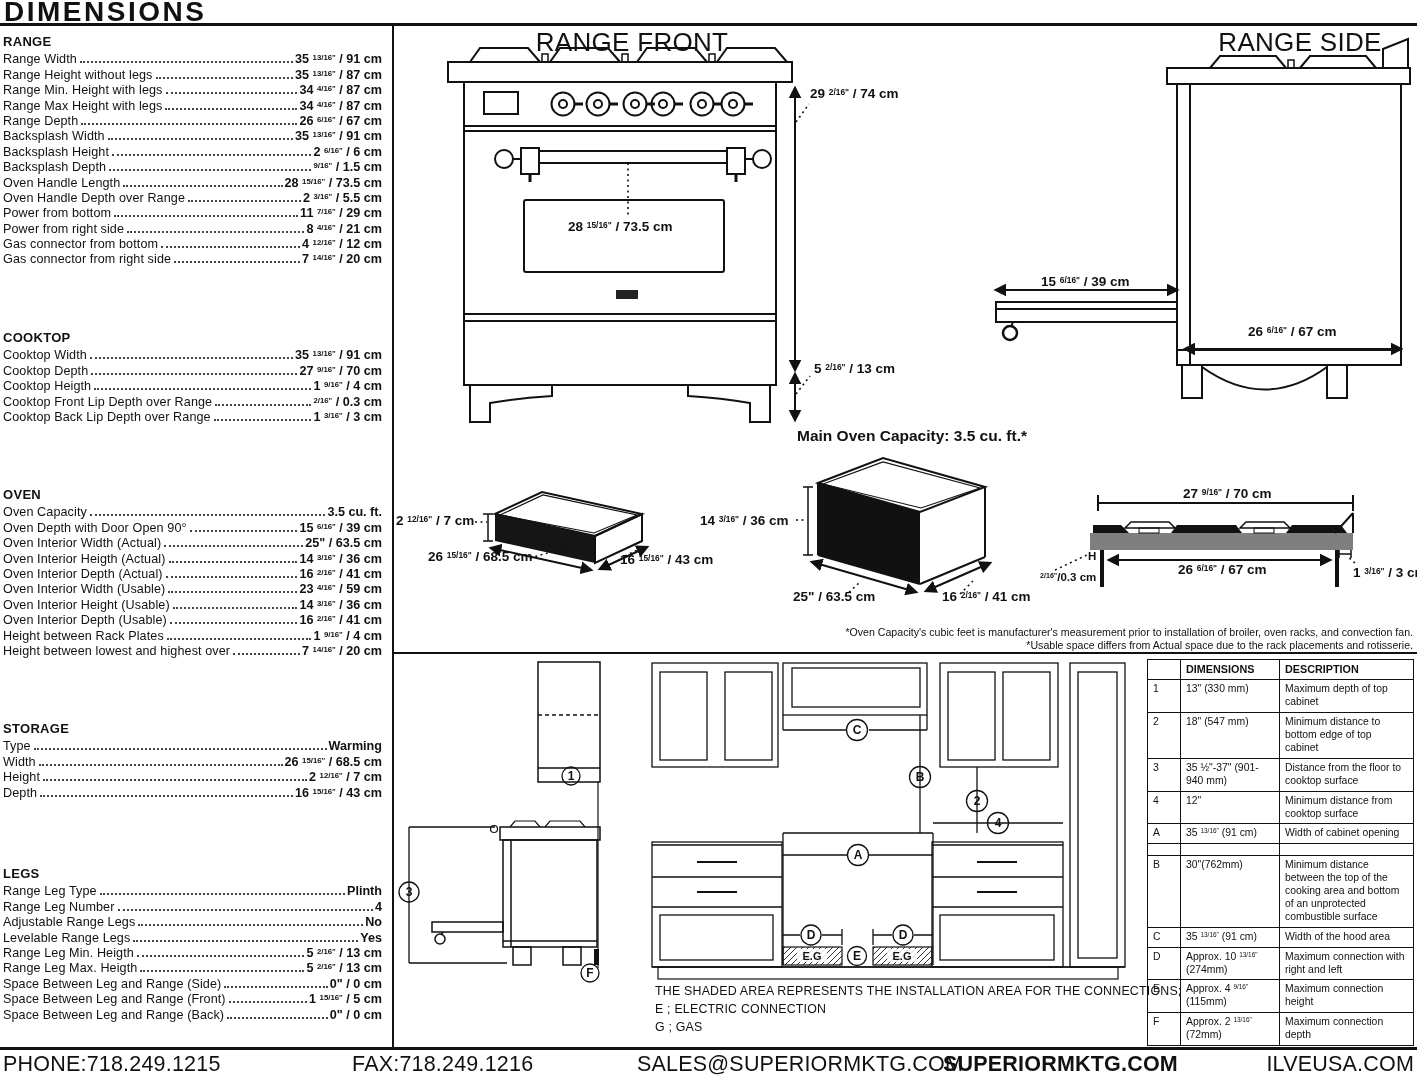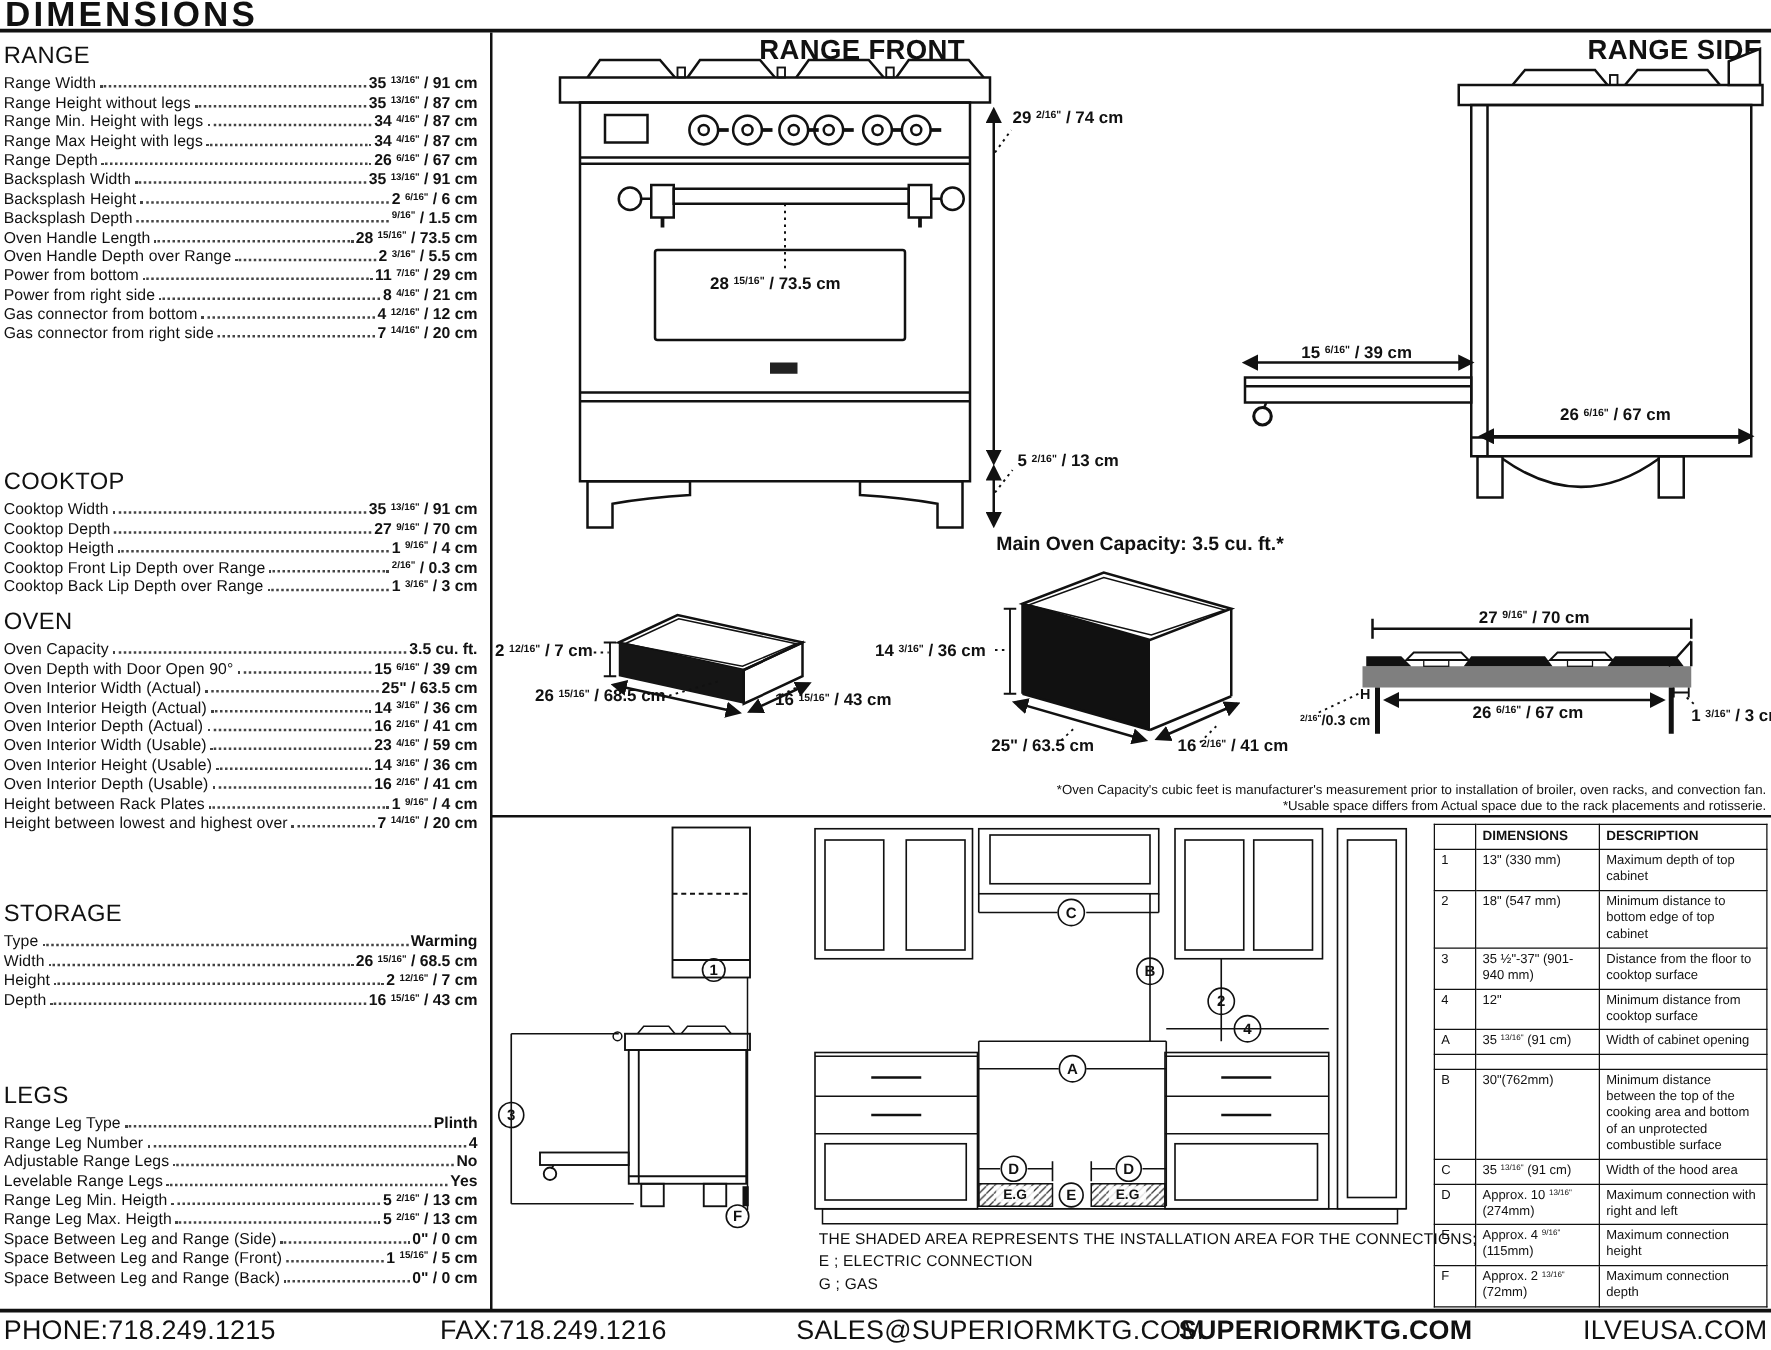--- a/index.html
+++ b/index.html
@@ -3,30 +3,30 @@
 <meta charset="utf-8">
 <style>
   html,body{margin:0;padding:0;background:#fff;}
   body{width:1417px;height:1080px;position:relative;overflow:hidden;
        font-family:"Liberation Sans","DejaVu Sans",sans-serif;color:#111;}
   .rule{position:absolute;background:#111;}
   .page-title{position:absolute;left:4px;top:-4px;font-size:28px;font-weight:bold;letter-spacing:2.5px;}
   
   #spec-panel{position:absolute;left:0;top:0;width:392px;height:1048px;}
   .spec-section{position:absolute;left:3px;right:10px;}
-  .spec-heading{font-size:19px;font-weight:normal;letter-spacing:.3px;margin-bottom:2px;}
+  .spec-heading{font-size:13px;font-weight:bold;letter-spacing:.3px;margin-bottom:2px;}
   .spec-row{display:flex;align-items:flex-end;height:15.4px;font-size:12.6px;}
   .spec-label{white-space:nowrap;letter-spacing:.1px;}
   .leader{flex:1;border-bottom:2px dotted #444;margin:0 2px 3px 3px;min-width:8px;}
   .spec-value{white-space:nowrap;font-weight:bold;}
   .fr{font-size:.62em;vertical-align:.42em;letter-spacing:0;}
   
   .dim{position:absolute;font-size:13.5px;font-weight:bold;white-space:nowrap;}
   .dim.small{font-size:11.5px;}
-  .diagram-title{position:absolute;font-size:22px;font-weight:bold;letter-spacing:.3px;text-align:right;}
+  .diagram-title{position:absolute;font-size:26px;font-weight:normal;letter-spacing:.3px;text-align:center;}
   .oven-title{position:absolute;font-size:15.5px;font-weight:bold;}
   .footnotes{position:absolute;right:4px;top:626px;width:900px;text-align:right;font-size:10.6px;line-height:12.6px;}
   
   .install-note{position:absolute;font-size:12.4px;letter-spacing:.2px;white-space:nowrap;}
   
   #install-table{position:absolute;left:1147px;top:659px;width:267px;border-collapse:collapse;table-layout:fixed;}
   #install-table th,#install-table td{border:1.5px solid #111;padding:3px 5px;vertical-align:top;
       font-size:10.4px;line-height:1.24;text-align:left;word-wrap:break-word;}
   #install-table th{font-weight:bold;font-size:10.8px;}
   #install-table .col-id{width:22px;}
@@ -117,21 +117,21 @@
         <span class="spec-label">Gas connector from bottom</span>
         <span class="leader"></span>
         <span class="spec-value frac">4 <span class="fr">12/16"</span> / 12 cm</span>
       </div>
       <div class="spec-row">
         <span class="spec-label">Gas connector from right side</span>
         <span class="leader"></span>
         <span class="spec-value frac">7 <span class="fr">14/16"</span> / 20 cm</span>
       </div>
     </div>
-    <div class="spec-section" style="top: 330px; margin-top: 45px;">
+    <div class="spec-section" style="top: 330px;">
       <div class="spec-heading">COOKTOP</div>
       <div class="spec-row">
         <span class="spec-label">Cooktop Width</span>
         <span class="leader"></span>
         <span class="spec-value frac">35 <span class="fr">13/16"</span> / 91 cm</span>
       </div>
       <div class="spec-row">
         <span class="spec-label">Cooktop Depth</span>
         <span class="leader"></span>
         <span class="spec-value frac">27 <span class="fr">9/16"</span> / 70 cm</span>

